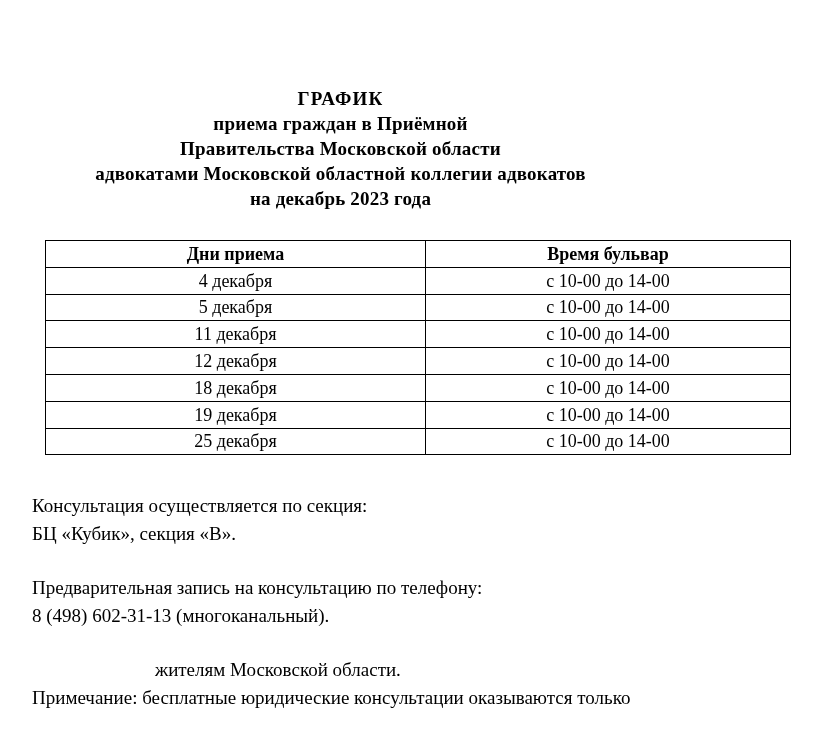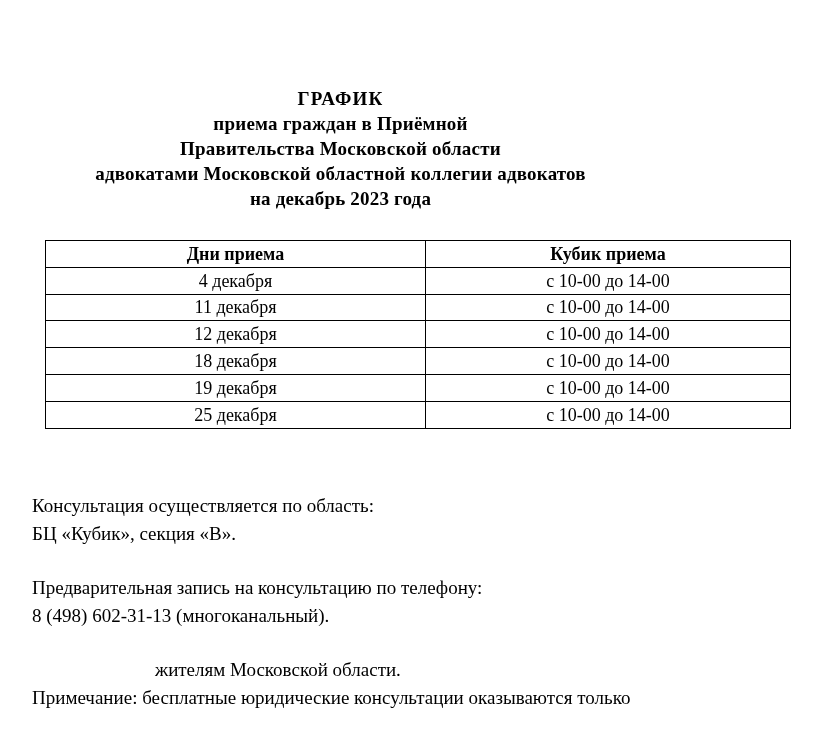--- a/index.html
+++ b/index.html
@@ -109,26 +109,30 @@
   </div>
 
   <table class="schedule-table">
     <colgroup>
       <col class="c-days">
       <col class="c-times">
     </colgroup>
     <thead>
       <tr>
         <th>Дни приема</th>
-        <th>Кубик приема</th>
+        <th>Время бульвар</th>
       </tr>
     </thead>
     <tbody>
       <tr>
         <td>4 декабря</td>
+        <td>с 10-00 до 14-00</td>
+      </tr>
+      <tr>
+        <td>5 декабря</td>
         <td>с 10-00 до 14-00</td>
       </tr>
       <tr>
         <td>11 декабря</td>
         <td>с 10-00 до 14-00</td>
       </tr>
       <tr>
         <td>12 декабря</td>
         <td>с 10-00 до 14-00</td>
       </tr>
@@ -143,21 +147,21 @@
       <tr>
         <td>25 декабря</td>
         <td>с 10-00 до 14-00</td>
       </tr>
     </tbody>
   </table>
 
   <div class="body-text">
 
     <div class="para">
-      <div class="line">Консультация осуществляется по область:</div>
+      <div class="line">Консультация осуществляется по секция:</div>
       <div class="line">БЦ «Кубик», секция «В».</div>
     </div>
 
     <div class="para">
       <div class="line">Предварительная запись на консультацию по телефону:</div>
       <div class="line">8 (498) 602-31-13 (многоканальный).</div>
     </div>
 
     <div class="para">
       <div class="line indented">жителям Московской области.</div>

